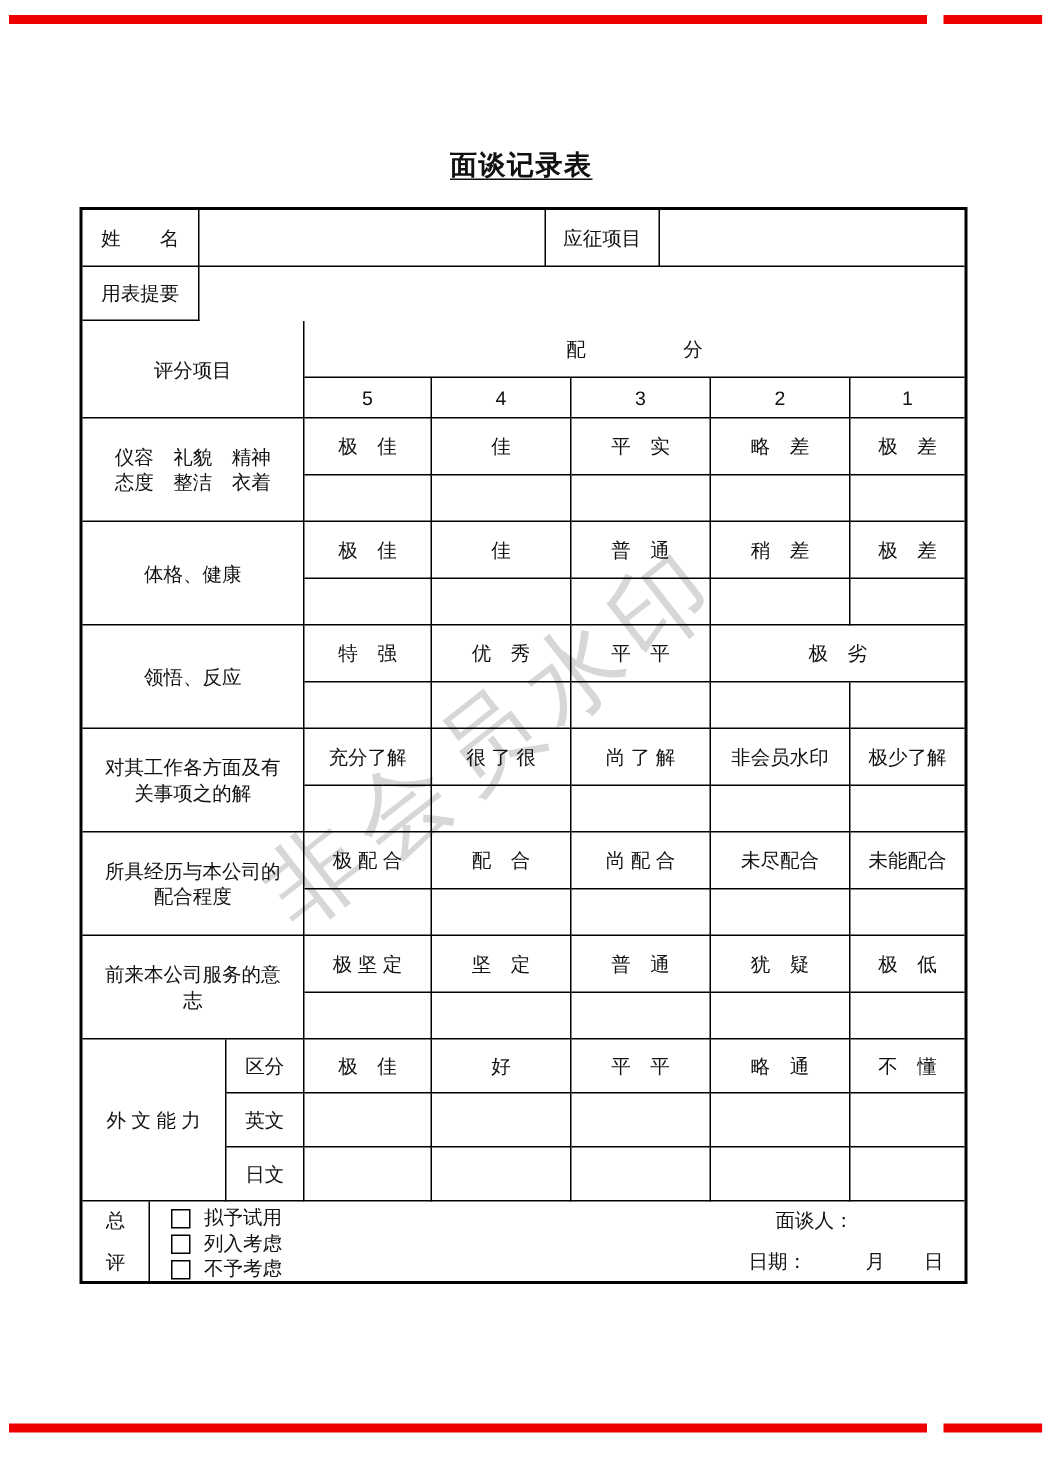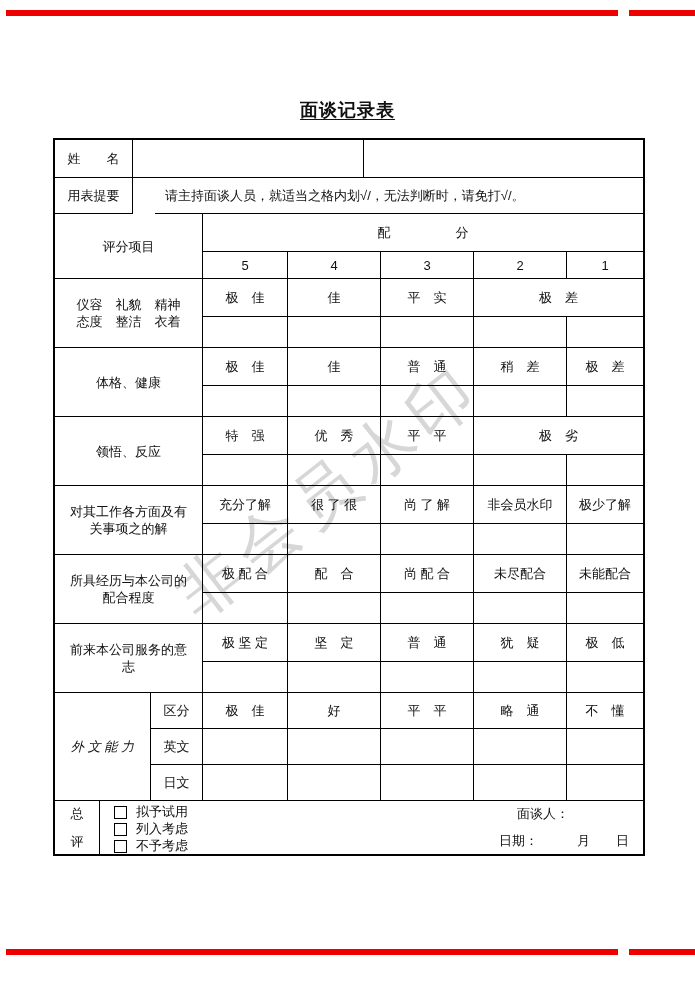--- a/index.html
+++ b/index.html
@@ -90,26 +90,26 @@
 
   <div class="doc-title">
     <span>面谈记录表</span>
   </div>
 
   <div class="form-table">
 
     <div class="tr r-name">
       <div class="c" style="width:78px;flex:none;">姓　　名</div>
       <div class="c" style="width:231px;flex:none;"></div>
+      <div class="c" style="width:76px;flex:none;">应征项目</div>
       <div class="c last" style="flex:1;"></div>
     </div>
 
     <div class="tr r-brief">
       <div class="c" style="width:78px;flex:none;">用表提要</div>
-      <div class="c last left-align" style="flex:1;">请主持面谈人员，就适当之格内划√/，无法判断时，请免打√/。</div>
     </div>
 
     <div class="tr r-header">
       <div class="c label-cell">评分项目</div>
       <div class="col">
         <div class="subrow hdr-score">
           <div class="c last" style="flex:1;">配　　　　　分</div>
         </div>
         <div class="subrow hdr-nums" id="score-values-row">
             <div class="c" style="width: 85px; flex: 0 0 auto;">5</div>
@@ -126,20 +126,21 @@
             <div>
               <div>仪容　礼貌　精神</div>
               <div>态度　整洁　衣着</div>
             </div>
           </div>
           <div class="col">
             <div class="subrow" style="height: 38px;">
               <div class="c" style="width: 85px; flex: 0 0 auto;">极　佳</div>
               <div class="c" style="width: 93px; flex: 0 0 auto;">佳</div>
               <div class="c" style="width: 93px; flex: 0 0 auto;">平　实</div>
+              <div class="c" style="width: 93px; flex: 0 0 auto;">略　差</div>
               <div class="c last" style="flex: 1 1 0%;">极　差</div>
             </div>
             <div class="subrow" style="flex: 1 1 0%;">
               <div class="c" style="width: 85px; flex: 0 0 auto;"></div>
               <div class="c" style="width: 93px; flex: 0 0 auto;"></div>
               <div class="c" style="width: 93px; flex: 0 0 auto;"></div>
               <div class="c" style="width: 93px; flex: 0 0 auto;"></div>
               <div class="c last" style="flex: 1 1 0%;"></div>
             </div>
           </div>
@@ -251,21 +252,21 @@
               <div class="c" style="width: 85px; flex: 0 0 auto;"></div>
               <div class="c" style="width: 93px; flex: 0 0 auto;"></div>
               <div class="c" style="width: 93px; flex: 0 0 auto;"></div>
               <div class="c" style="width: 93px; flex: 0 0 auto;"></div>
               <div class="c last" style="flex: 1 1 0%;"></div>
             </div>
           </div>
         </div></div>
 
     <div class="tr" style="height:108px;">
-      <div class="c" style="width:96px;flex:none;font-style:italic;">外 文 能 力</div>
+      <div class="c" style="width:96px;flex:none;">外 文 能 力</div>
       <div class="col" id="language-rows">
           <div class="subrow langrow">
             <div class="c" style="width: 52px; flex: 0 0 auto;">区分</div>
             <div class="c" style="width: 85px; flex: 0 0 auto;">极　佳</div>
             <div class="c" style="width: 93px; flex: 0 0 auto;">好</div>
             <div class="c" style="width: 93px; flex: 0 0 auto;">平　平</div>
             <div class="c" style="width: 93px; flex: 0 0 auto;">略　通</div>
             <div class="c last" style="flex: 1 1 0%;">不　懂</div>
           </div>
           <div class="subrow langrow">

